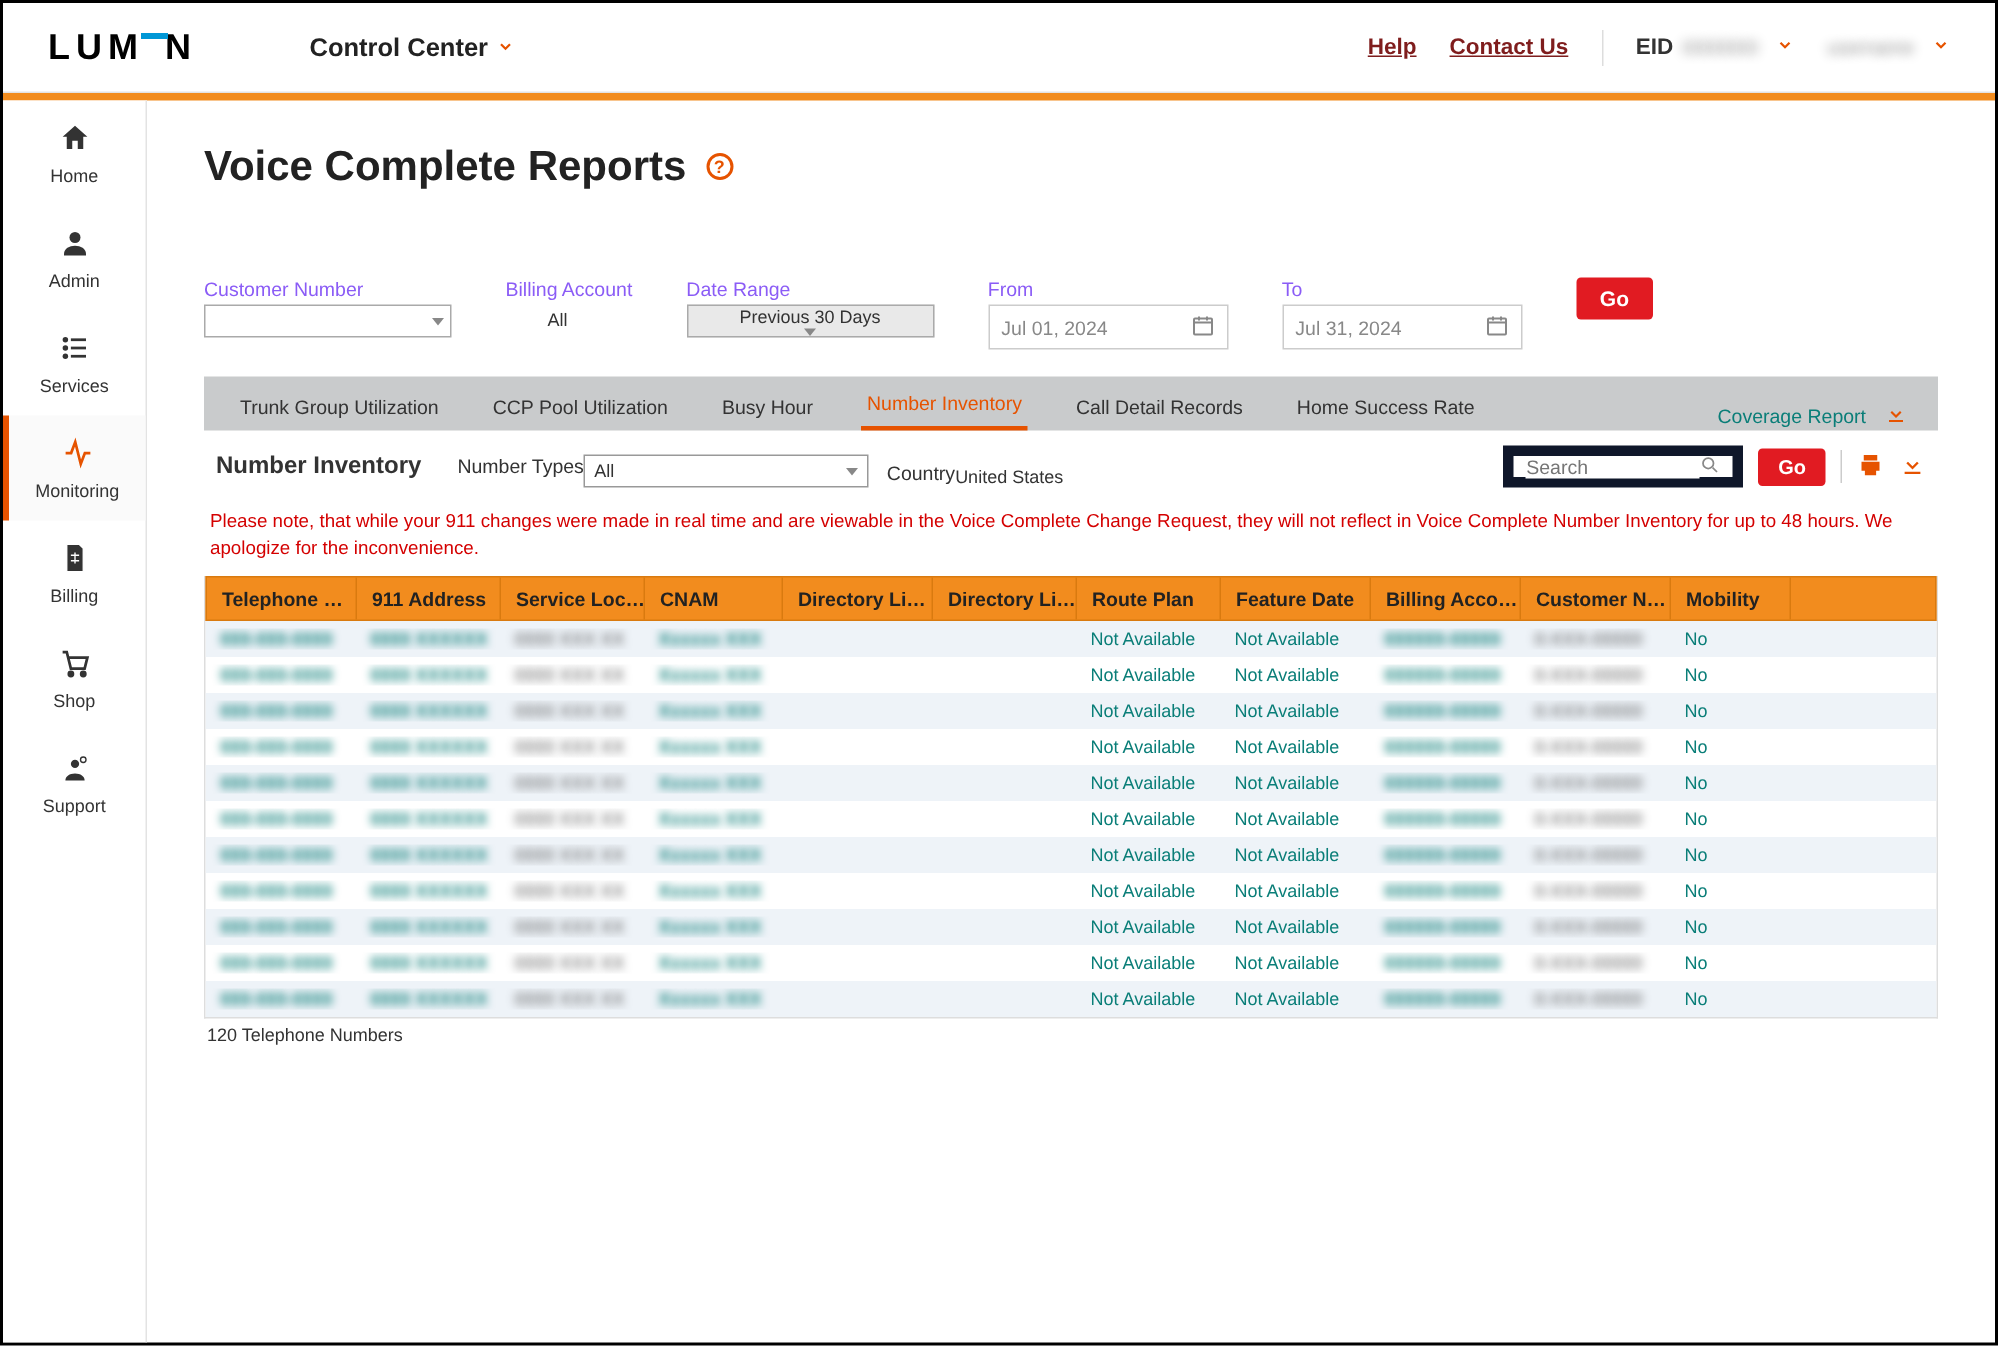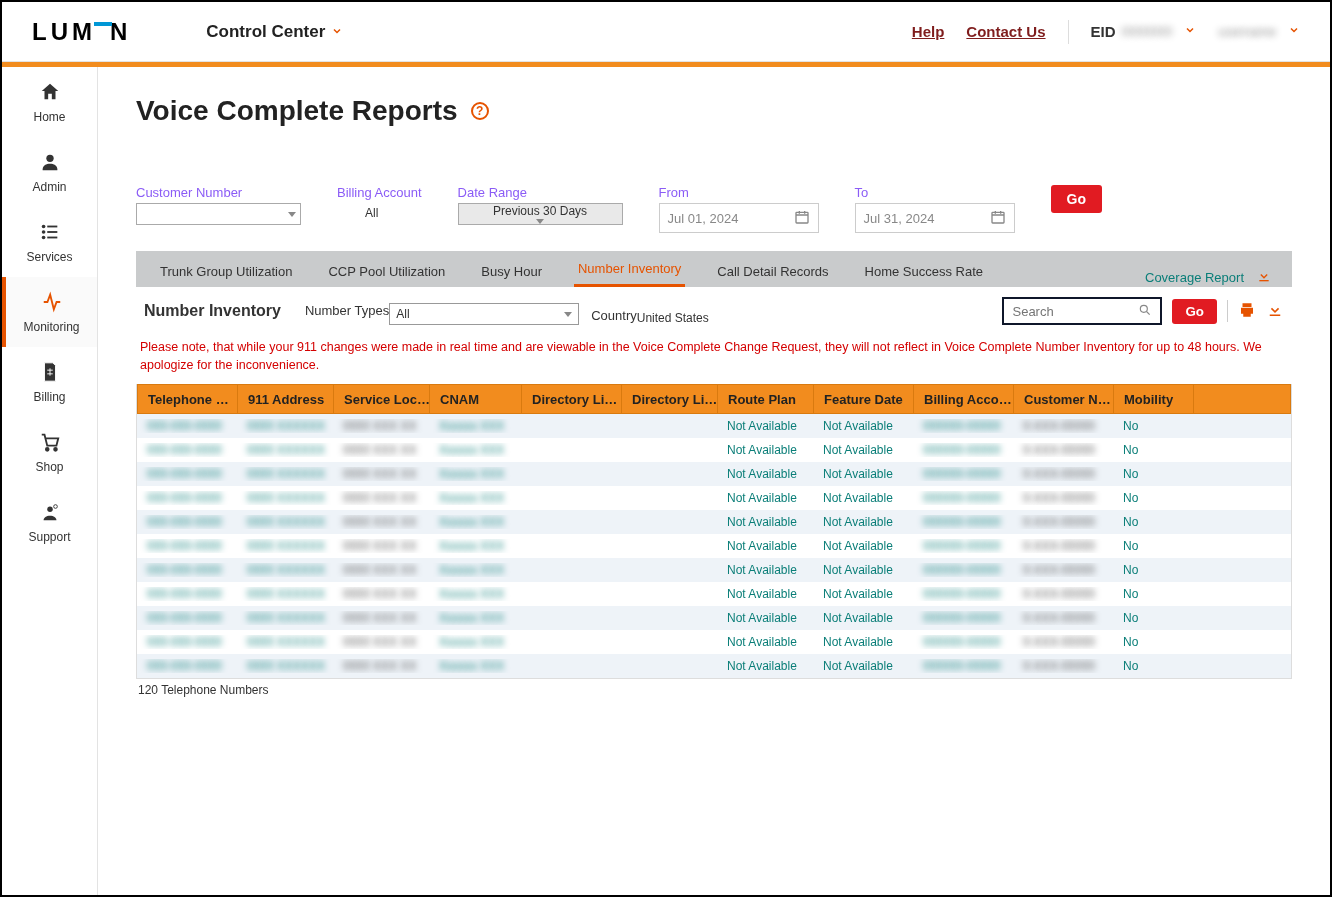--- a/index.html
+++ b/index.html
@@ -49,38 +49,38 @@
   .cov-report { margin-left: auto; color: #0a7e78; font-size: 13px; display: flex; align-items: center; gap: 12px; cursor: pointer; }
   .dl-icon { color: #e65300; }
 
   
   .subrow { display: flex; align-items: flex-end; padding: 10px 8px 6px 8px; gap: 12px; }
   .sub-title { font-size: 16px; font-weight: 700; margin-right: 12px; align-self: center; }
   .sub-col { display: flex; }
   .sub-col label { font-size: 13px; margin-bottom: 2px; }
   .sub-select { width: 190px; height: 22px; border: 1px solid #999; background: #fff; display: flex; align-items: center; justify-content: space-between; padding: 0 6px; font-size: 12px; cursor: pointer; }
   .sub-right { margin-left: auto; display: flex; align-items: center; gap: 10px; }
-  .searchbox { width: 160px; height: 28px; border: 2px solid #0f172a; display: flex; align-items: center; padding: 0 8px; }
+  .searchbox { width: 160px; height: 28px; border: 7px solid #0f172a; display: flex; align-items: center; padding: 0 8px; }
   .searchbox input { border: none; outline: none; width: 100%; font-size: 13px; }
   .go-sm { background: #e11b22; color: #fff; border: none; border-radius: 3px; padding: 5px 13px; font-weight: 700; cursor: pointer; }
   .action-icon { color: #e65300; cursor: pointer; }
   .vdiv2 { width: 1px; height: 22px; background: #ccc; }
 
   .notice { color: #d40000; font-size: 12.5px; padding: 8px 4px 10px 4px; line-height: 1.4; }
 
   
   .gridwrap { border: 1px solid #ddd; border-top: none; }
   .thead { display: flex; background: #f28c1e; color: #222; font-size: 13px; font-weight: 700; height: 30px; align-items: center; border: 1px solid #d97a0f; }
   .thead .th { padding: 0 10px; border-right: 1px solid #d97a0f; height: 100%; display: flex; align-items: center; overflow: hidden; white-space: nowrap; cursor: pointer; }
   .tbody { max-height: 264px; overflow-y: auto; }
   .trow { display: flex; height: 24px; align-items: center; font-size: 12px; }
   .trow:nth-child(odd) { background: #eef3f8; }
   .trow .td { padding: 0 10px; overflow: hidden; white-space: nowrap; }
   .td.link { color: #0a7e78; }
-  .td.link.blurcell { color: transparent; text-shadow: 0 0 6px #0a7e78; }
+  .td.link.blurcell { color: transparent; text-shadow: 0 0 6px #0a7e78; font-weight: bold; }
   .td.plain.blurcell { color: transparent; text-shadow: 0 0 6px #555; }
 
   .c0{width:100px}.c1{width:96px}.c2{width:96px}.c3{width:92px}.c4{width:100px}.c5{width:96px}.c6{width:96px}.c7{width:100px}.c8{width:100px}.c9{width:100px}.c10{width:80px}
 
   .table-footer { font-size: 12px; padding: 4px 2px; }
 
   .carets { width:0; height:0; border-left:4px solid transparent; border-right:4px solid transparent; border-top:5px solid #888; display:inline-block; }
   .cal-icon svg { stroke:#888; }
 </style>
 </head>

